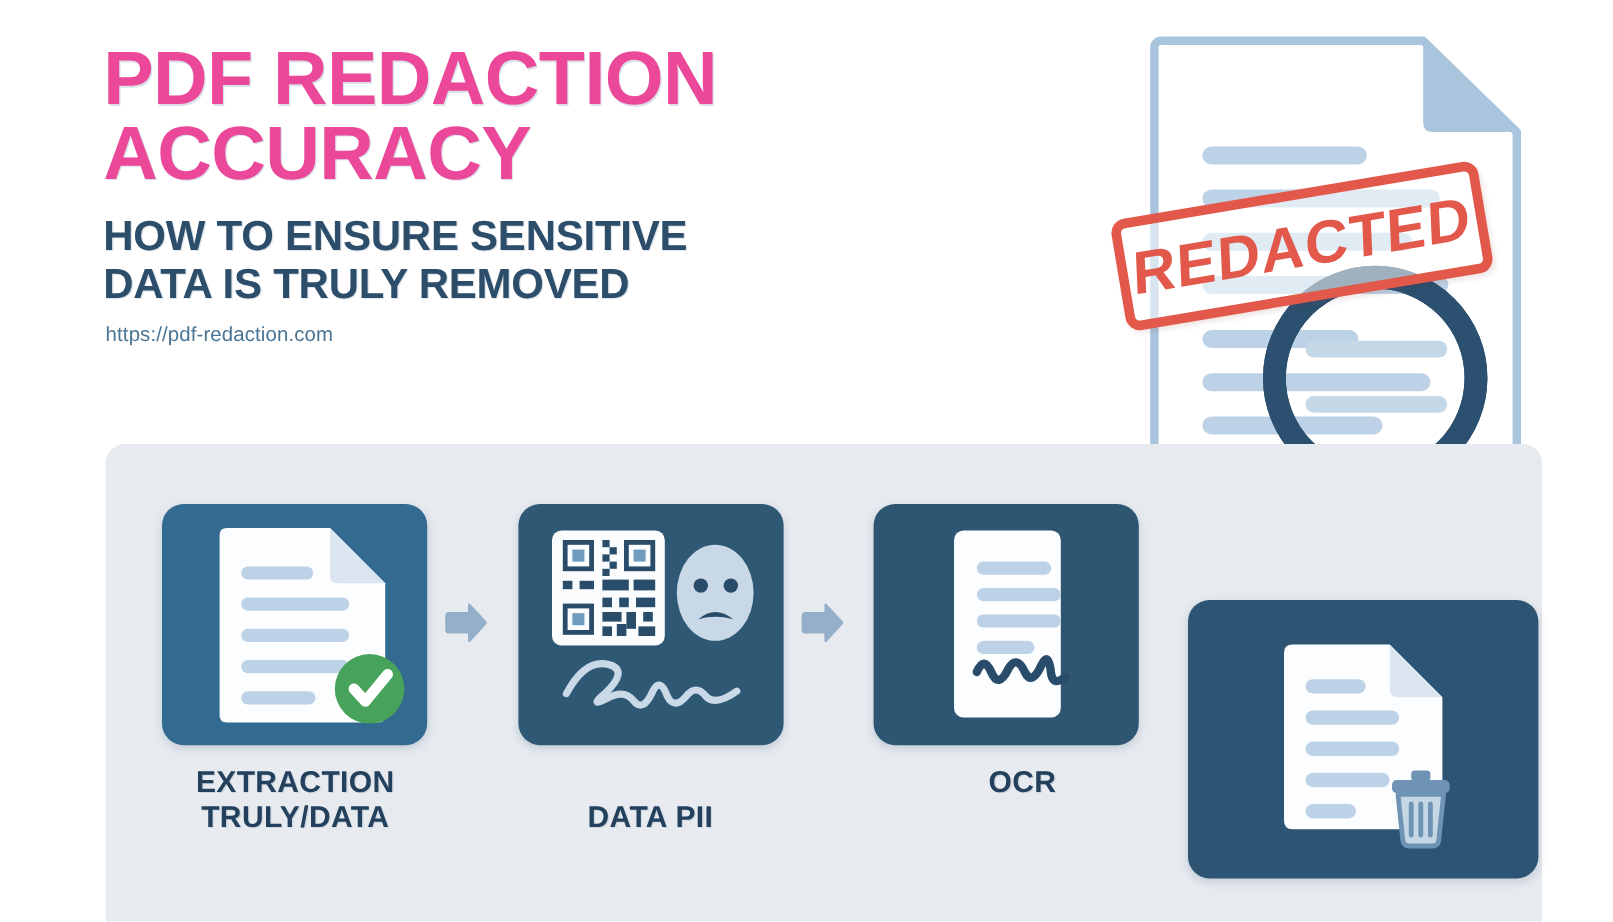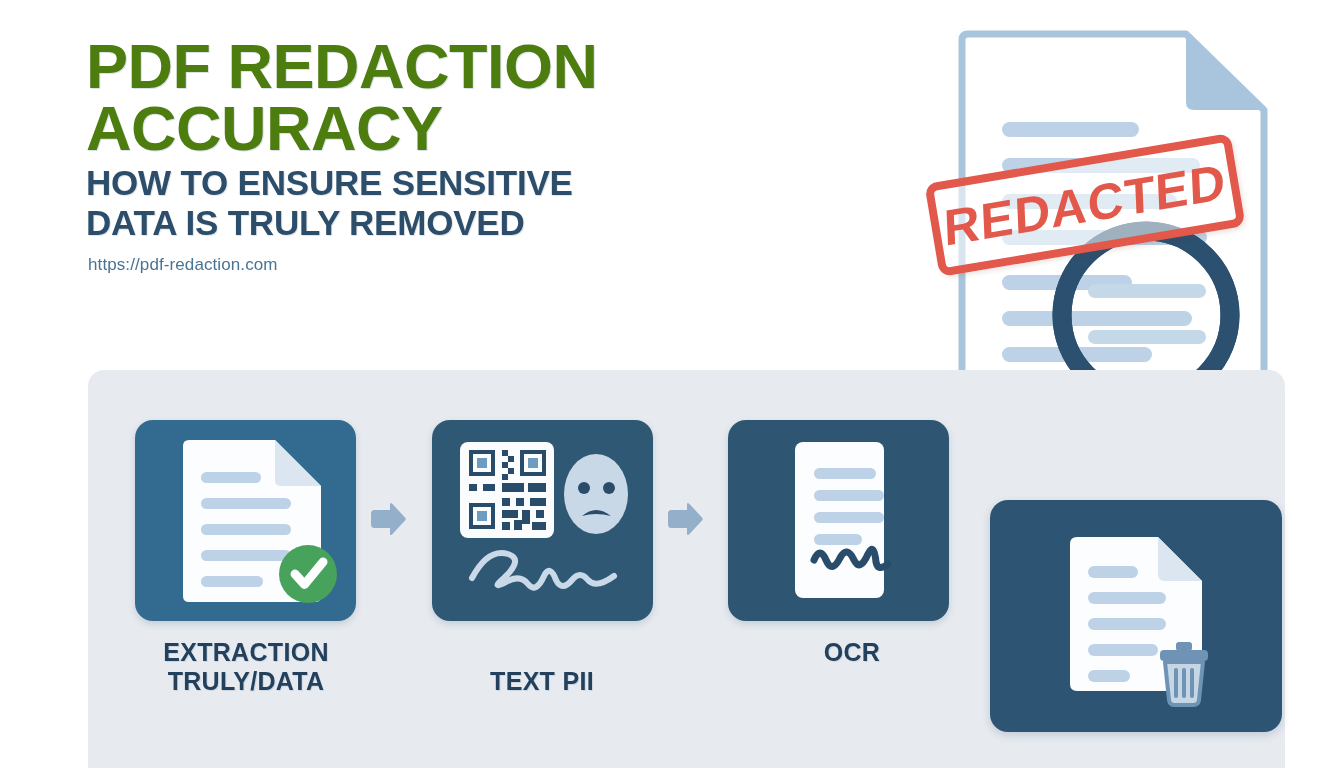--- a/index.html
+++ b/index.html
@@ -10,26 +10,26 @@
     overflow:hidden;position:relative;
   }
   #stage{position:absolute;inset:0;width:1344px;height:768px;}
 
   
   .headline{
     position:absolute;left:86px;top:36px;width:700px;
   }
   .h-title{
     font-size:63px;line-height:0.98;font-weight:bold;
-    color:#4d7c0f;letter-spacing:-0.5px;
+    color:#ec4899;letter-spacing:-0.5px;
     text-shadow:1px 1px 0 rgba(150,170,190,.35);
     margin:0;
   }
   .h-sub{
-    margin:4px 0 0 0;
+    margin:18px 0 0 0;
     font-size:35px;line-height:1.13;font-weight:bold;
     color:#2D4E6B;letter-spacing:-0.2px;
     text-shadow:1px 1px 0 rgba(150,170,190,.3);
   }
   .h-url{
     margin:12px 0 0 2px;
     font-size:17px;color:#4A7493;font-weight:normal;
     letter-spacing:.1px;
   }
 
@@ -238,21 +238,21 @@
                    Q132 152 140 134 Q146 122 148 142 Q150 152 160 144" fill="none" stroke="#2A4C6B" stroke-width="7" stroke-linecap="round" stroke-linejoin="round"></path>
         </svg>
       </div>
 
       <div class="caption p1">
         <span>EXTRACTION</span><br>
         <span>TRULY/DATA</span>
       </div>
       <div class="caption p2">
         <br>
-        <span>TEXT PII</span>
+        <span>DATA PII</span>
       </div>
       <div class="caption p3">
         <span>OCR</span>
       </div>
 
     </div>
   </div>
 
   <div class="darkcard">
     <svg width="292" height="232" viewBox="0 0 292 232">

